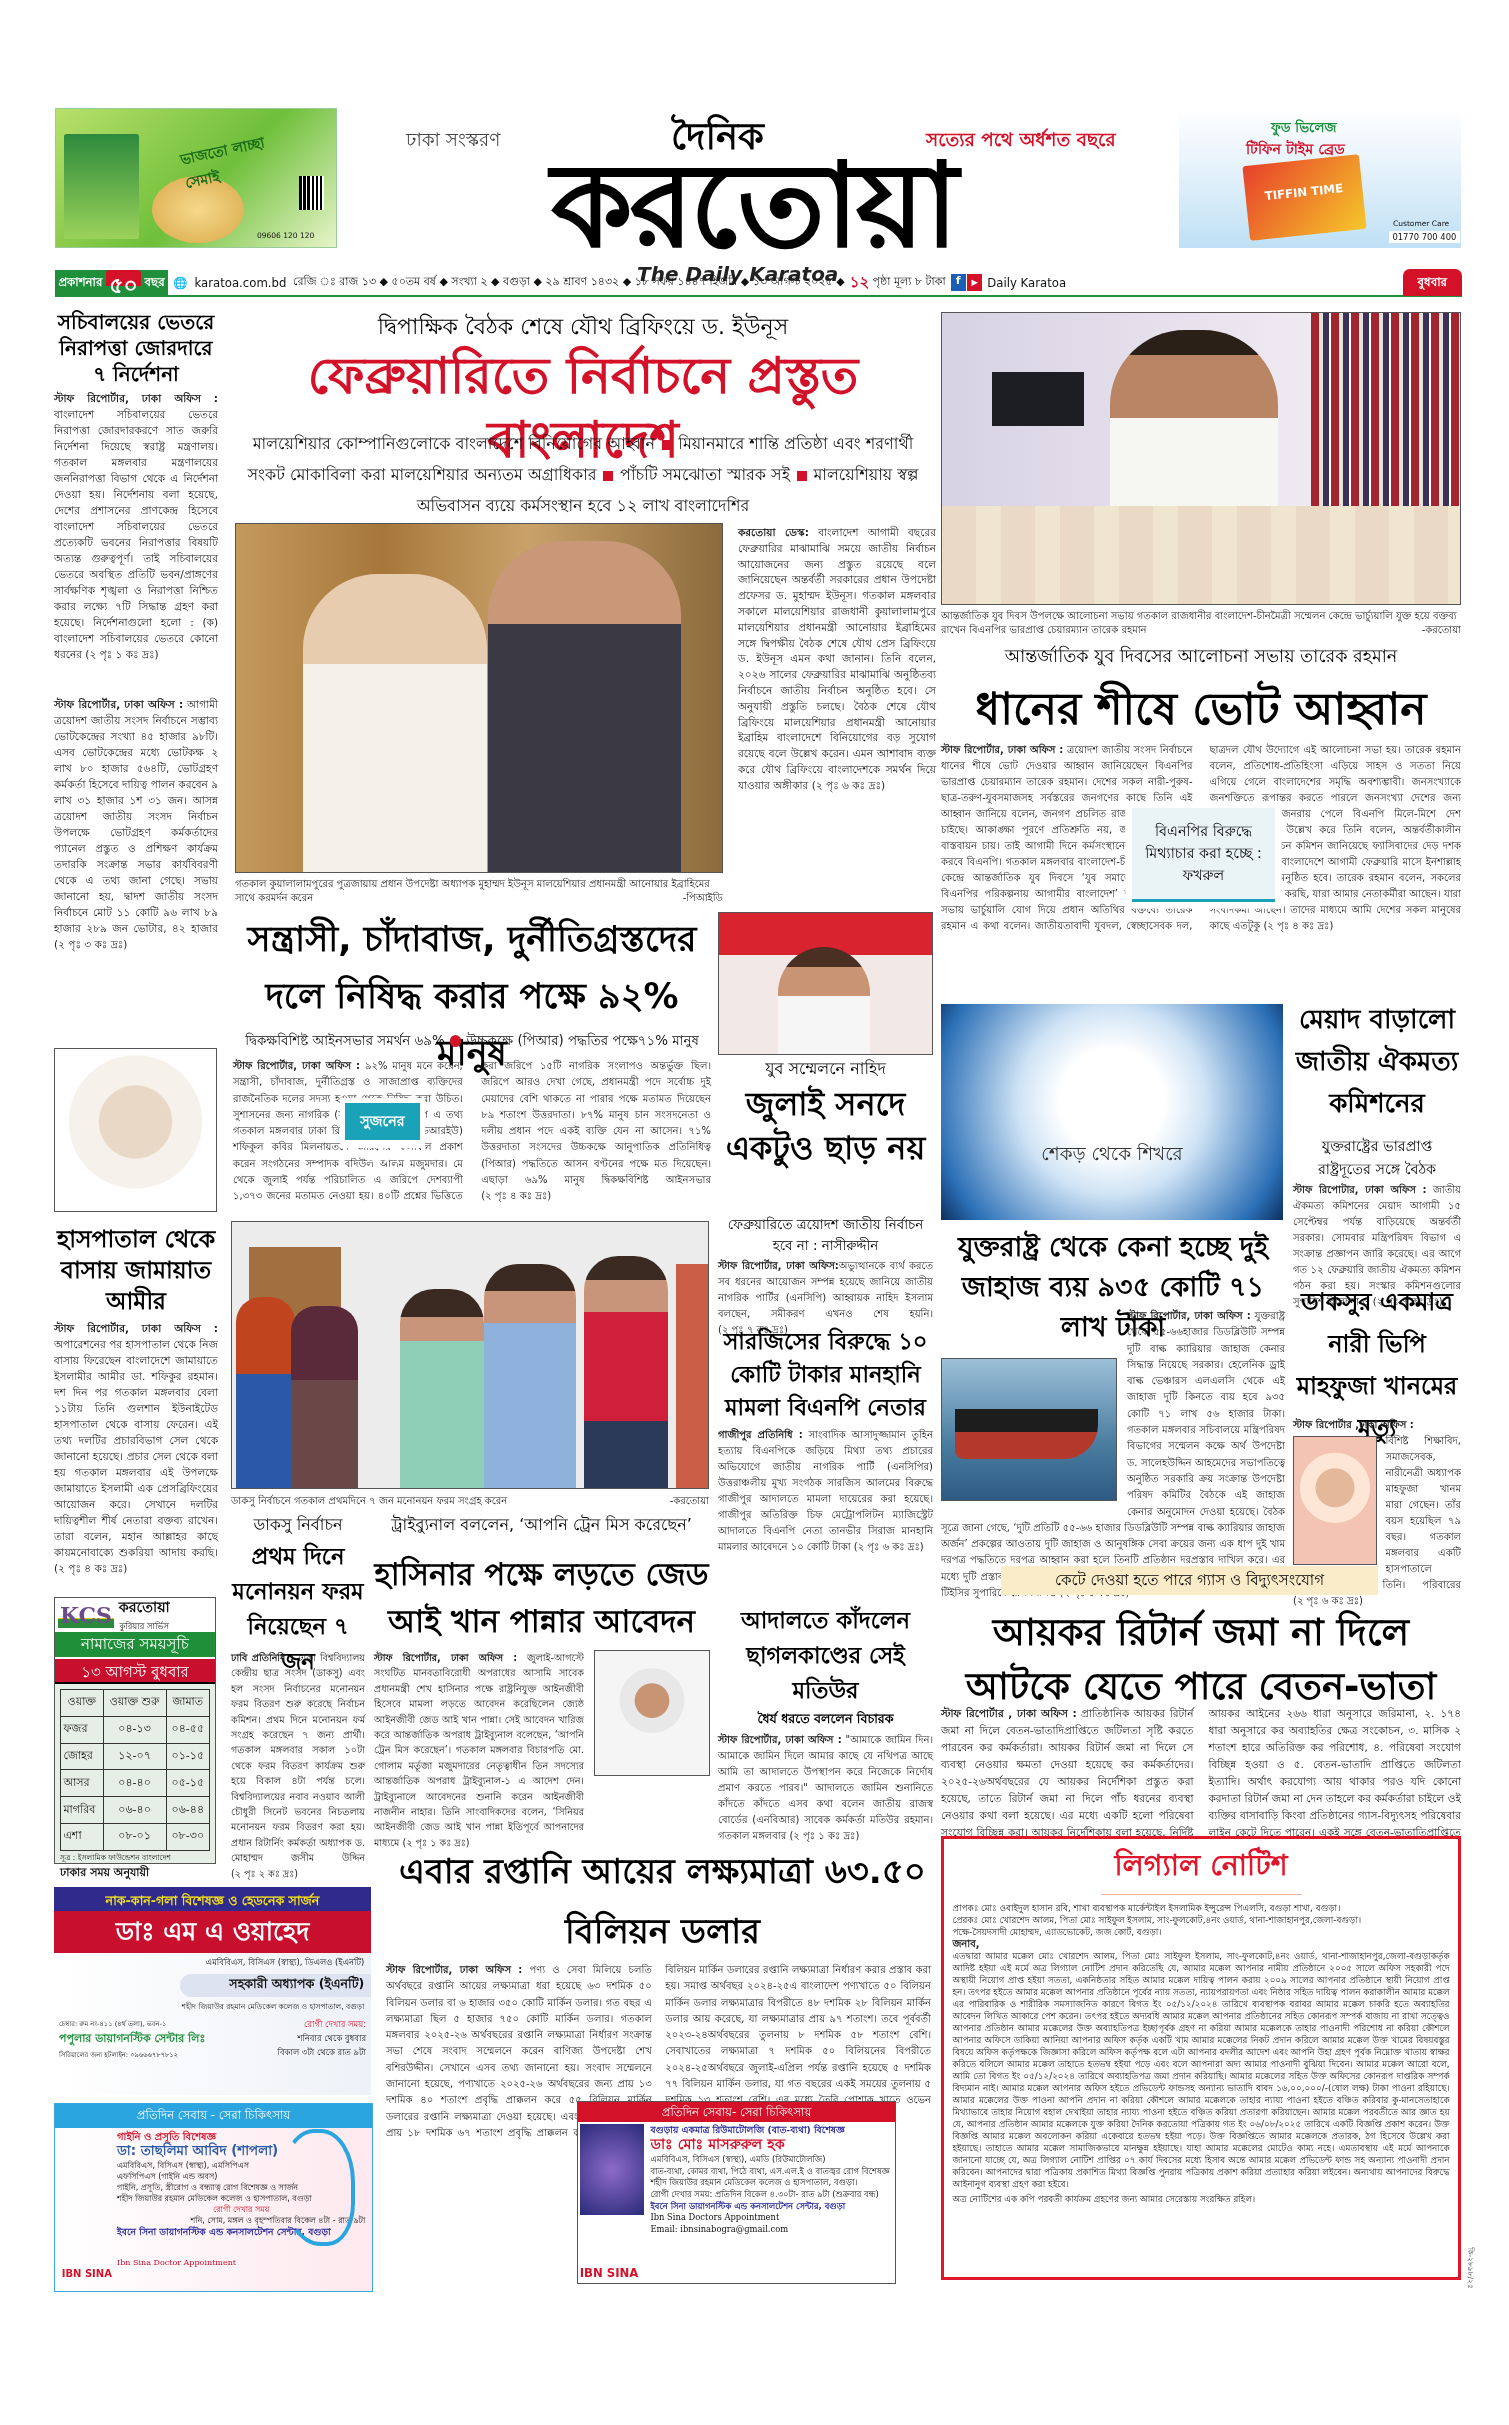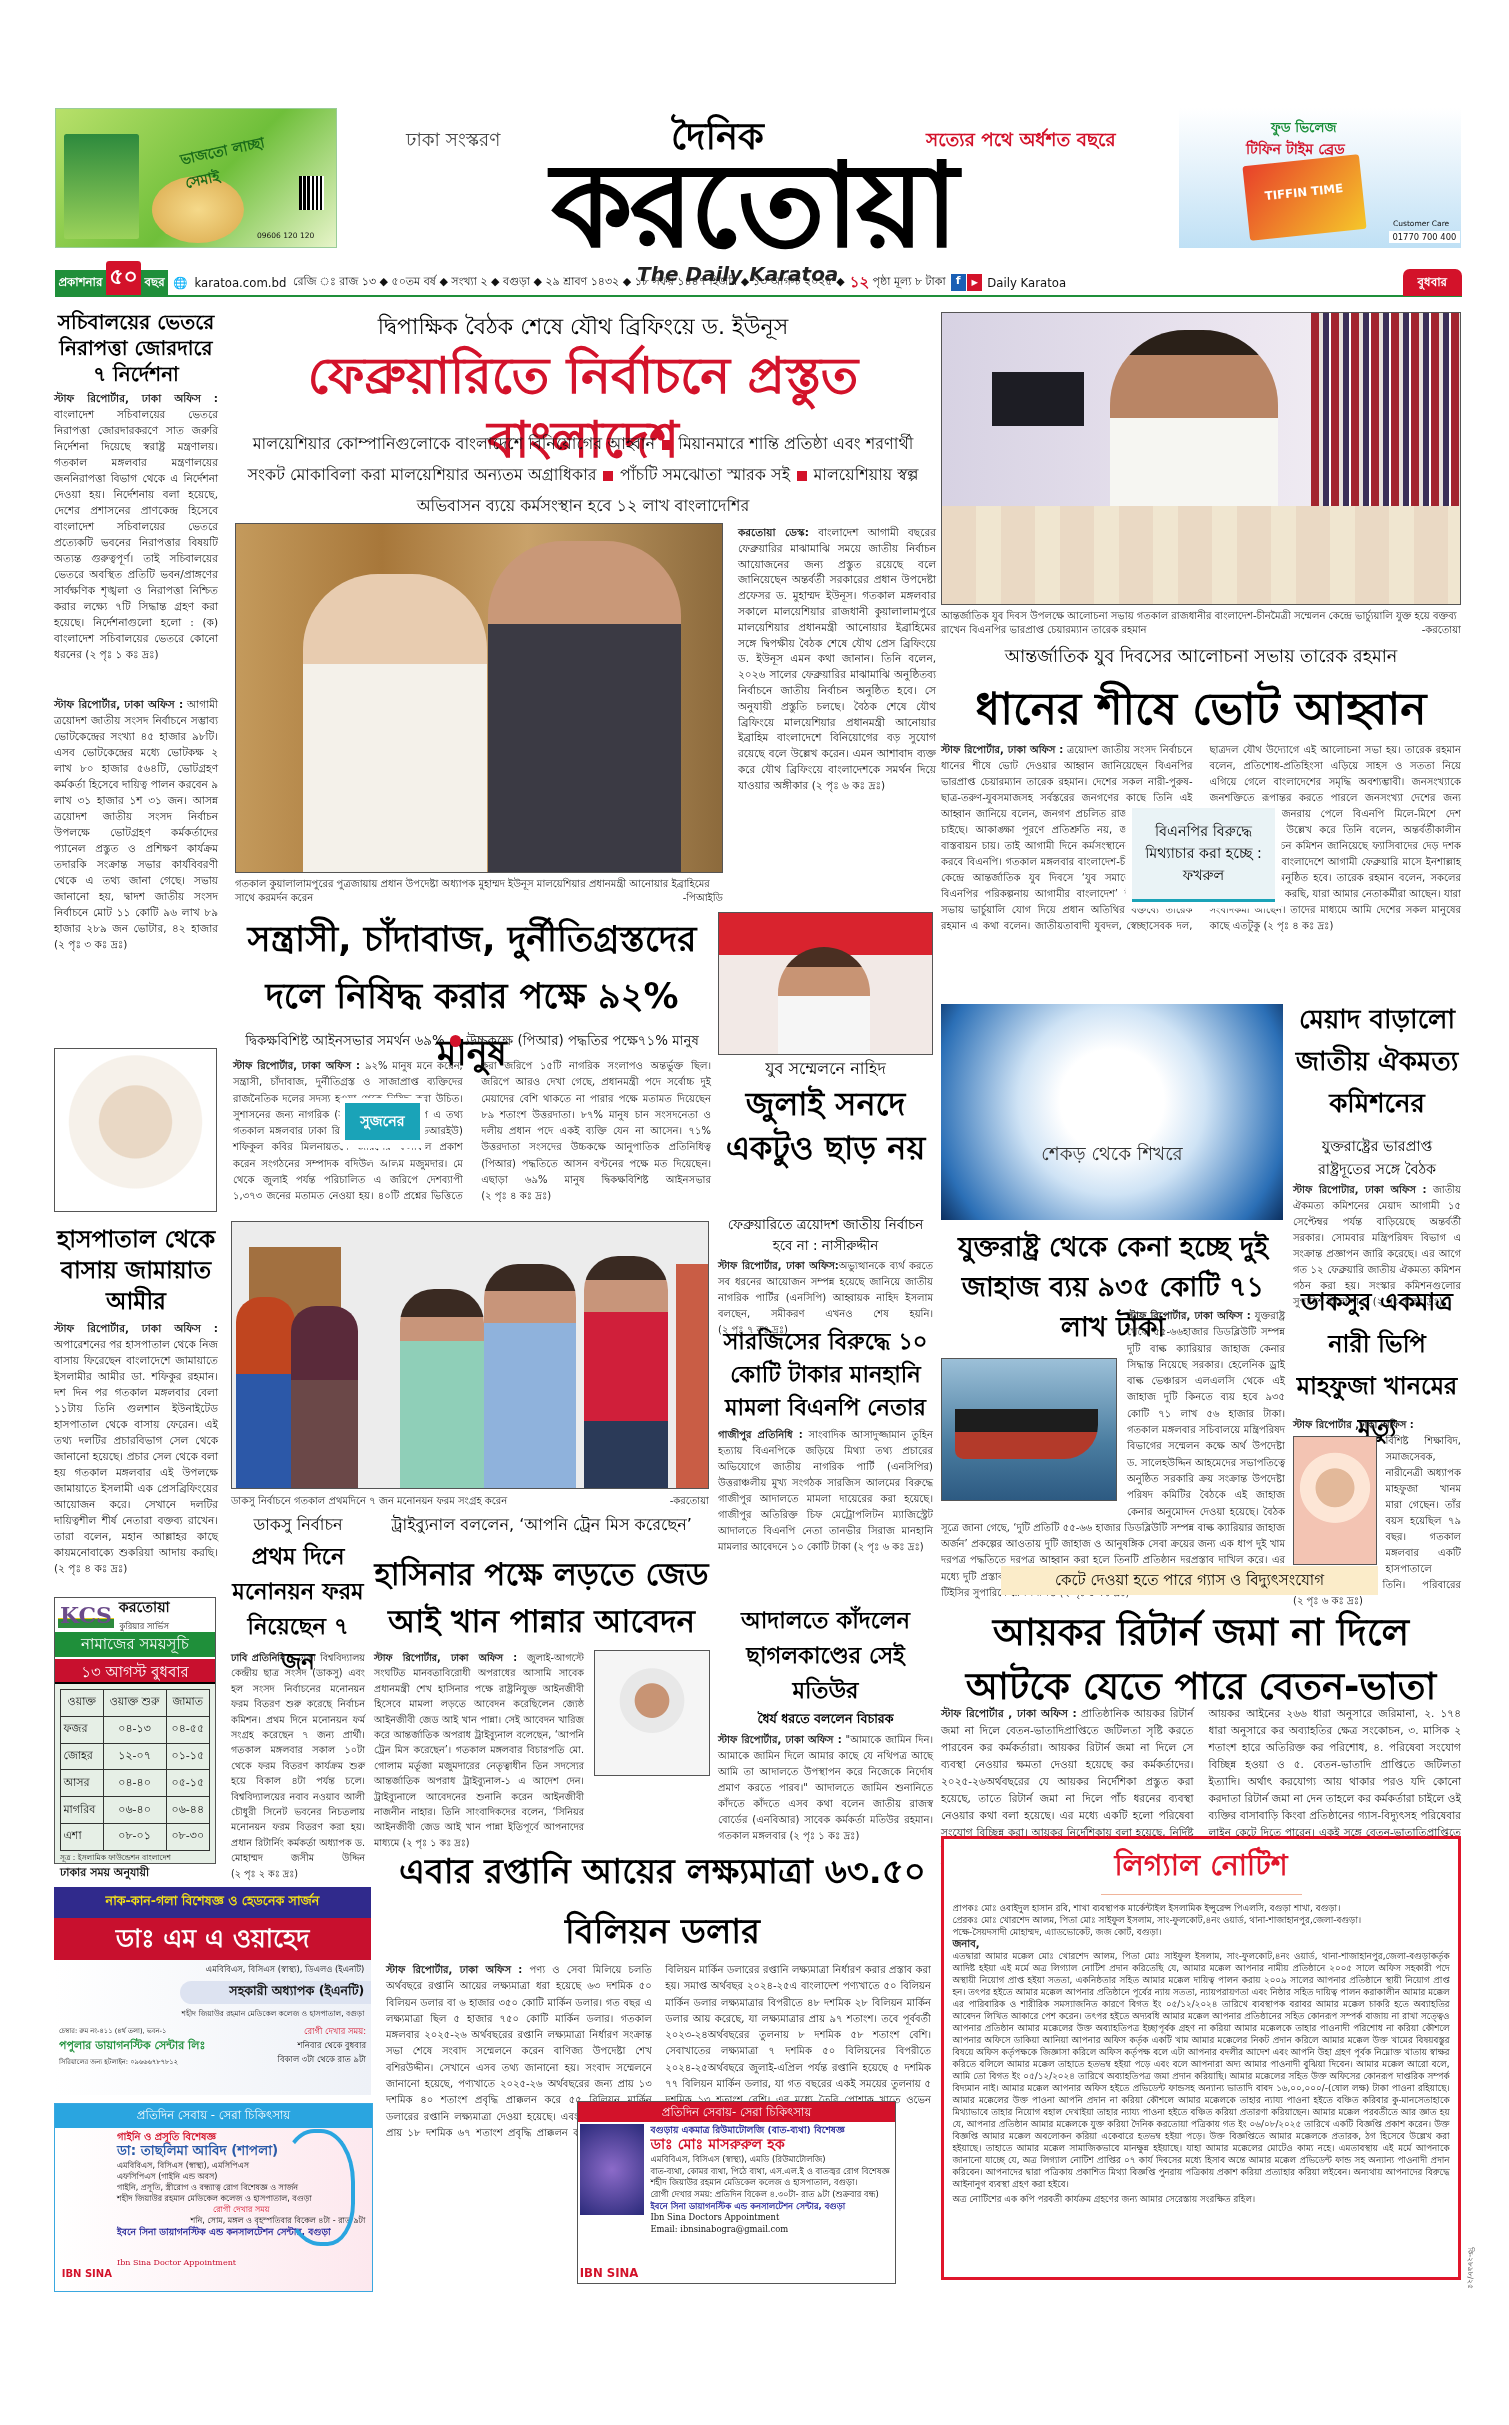--- a/index.html
+++ b/index.html
@@ -39,21 +39,21 @@
   <div class="abs" style="left:67px;top:52px;width:117px;height:75px;background:linear-gradient(135deg,#e8402a,#f5c72a);transform:rotate(-6deg);border-radius:3.4px">
     <div style="font-size:11.7px;font-weight:bold;color:#fff;text-align:center;padding-top:25px">TIFFIN TIME</div>
   </div>
   <div class="abs" style="left:214px;top:111px;font-size:7.5px">Customer Care</div>
   <div class="abs" style="left:210px;top:123px;font-size:8.4px;background:#fff;padding:0.8px 3.4px">01770 700 400</div>
 </div>
 
 <div class="abs" style="left:55px;top:270px;width:1407px;height:27px;border-bottom:2.5px solid #1f8f3a;display:flex;align-items:center;font-size:11.7px;white-space:nowrap">
   <div style="display:flex;align-items:center;height:25px;background:#1f8f3a;color:#fff">
     <span style="padding:0 3.4px;font-weight:bold">প্রকাশনার</span>
-    <span style="background:#d3122a;font-size:22px;font-weight:bold;padding:0 3.4px;height:34px;line-height:32px;margin-top:-8.4px;border-radius:3.4px 3.4px 0 0">৫০</span>
+    <span style="background:#d3122a;font-size:22px;font-weight:bold;padding:0 3.4px;height:16px;line-height:32px;margin-top:-8.4px;border-radius:3.4px 3.4px 0 0">৫০</span>
     <span style="padding:0 3.4px;font-weight:bold">বছর</span>
   </div>
   <span style="margin-left:5px;color:#1a6fb5">🌐</span>
   <span style="margin-left:7px">karatoa.com.bd</span>
   <span style="margin-left:6.7px;font-size:11px">রেজি ঃ রাজ ১৩ ◆ ৫০তম বর্ষ ◆ সংখ্যা ২ ◆ বগুড়া ◆ ২৯ শ্রাবণ ১৪৩২ ◆ ১৮ সফর ১৪৪৭ হিজরি ◆ ১৩ আগস্ট ২০২৫ ◆</span>
   <span style="margin-left:5px;color:#d3122a;font-weight:bold;font-size:15px">১২</span>
   <span style="margin-left:3.4px;font-size:11px">পৃষ্ঠা মূল্য ৮ টাকা</span>
   <span style="margin-left:5px;display:inline-block;width:15px;height:17px;background:#1a5fb5;color:#fff;font-weight:bold;text-align:center;font-size:11px">f</span>
   <span style="margin-left:1.7px;display:inline-block;width:15px;height:17px;background:#d3122a;color:#fff;text-align:center;font-size:8.4px;line-height:17px">▶</span>
   <span style="margin-left:5px">Daily Karatoa</span>
@@ -276,21 +276,21 @@
     <div>শহীদ জিয়াউর রহমান মেডিকেল কলেজ ও হাসপাতাল, বগুড়া।</div>
     <div>রোগী দেখার সময়: প্রতিদিন বিকেল ৪.৩০টা- রাত ৯টা (শুক্রবার বন্ধ)</div>
     <div style="color:#2a2a9a;font-weight:bold">ইবনে সিনা ডায়াগনস্টিক এন্ড কনসালটেশন সেন্টার, বগুড়া</div>
     <div style="font-family:'DejaVu Serif',serif">Ibn Sina Doctors Appointment</div>
     <div style="font-family:'DejaVu Serif',serif">Email: ibnsinabogra@gmail.com</div>
   </div>
   <div style="position:absolute;left:1.7px;bottom:3.4px;color:#d3122a;font-weight:bold;font-size:11.7px">IBN SINA</div>
 </div>
 
 <div class="abs" style="left:54px;top:1887px;width:317px;height:208px;background:linear-gradient(90deg,#fff,#eef1f7);font-size:8.4px">
-  <div style="background:#302a8c;color:#f4e11a;text-align:center;font-size:12.6px;font-weight:bold;height:31px;line-height:28.5px">নাক-কান-গলা বিশেষজ্ঞ ও হেডনেক সার্জন</div>
+  <div style="background:#302a8c;color:#f4e11a;text-align:center;font-size:12.6px;font-weight:bold;height:24px;line-height:28.5px">নাক-কান-গলা বিশেষজ্ঞ ও হেডনেক সার্জন</div>
   <div style="background:#c8102e;color:#fff;text-align:center;font-size:25px;font-weight:bold;height:42px;line-height:42px">ডাঃ এম এ ওয়াহেদ</div>
   <div style="text-align:right;padding:3.4px 6.7px">এমবিবিএস, বিসিএস (স্বাস্থ্য), ডিএলও (ইএনটি)</div>
   <div style="text-align:right;padding:1.7px 6.7px;font-size:12.6px;font-weight:bold;background:#dde3f1;margin-left:126px;border-radius:11.7px 0 0 11.7px">সহকারী অধ্যাপক (ইএনটি)</div>
   <div style="text-align:right;padding:3.4px 6.7px;font-size:7.5px">শহীদ জিয়াউর রহমান মেডিকেল কলেজ ও হাসপাতাল, বগুড়া</div>
   <div style="display:flex;justify-content:space-between;padding:1.7px 5px">
     <div>
       <div style="font-size:6.7px">চেম্বার: রুম নং-৪১১ (৪র্থ তলা), ভবন-১</div>
       <div style="color:#1f8f3a;font-weight:bold;font-size:11px">পপুলার ডায়াগনস্টিক সেন্টার লিঃ</div>
       <div style="font-size:6.7px">সিরিয়ালের জন্য হটলাইন: ০৯৬৬৬৭৮৭৮১২</div>
     </div>

